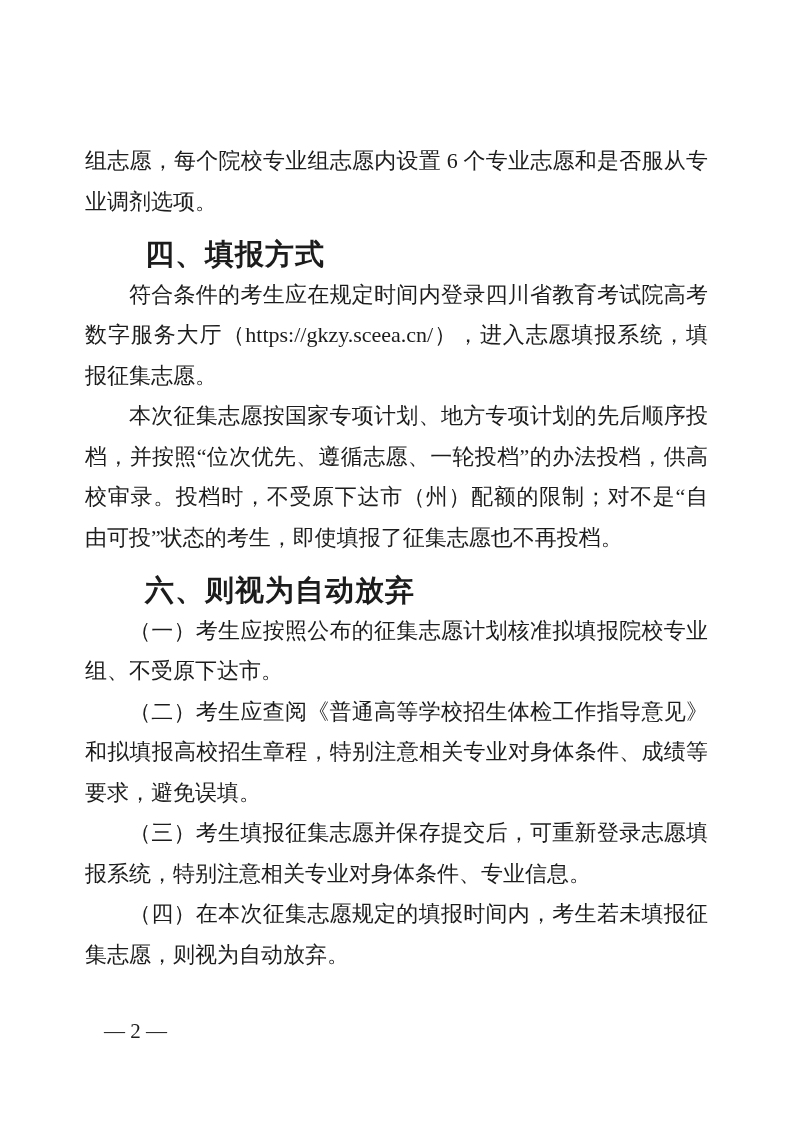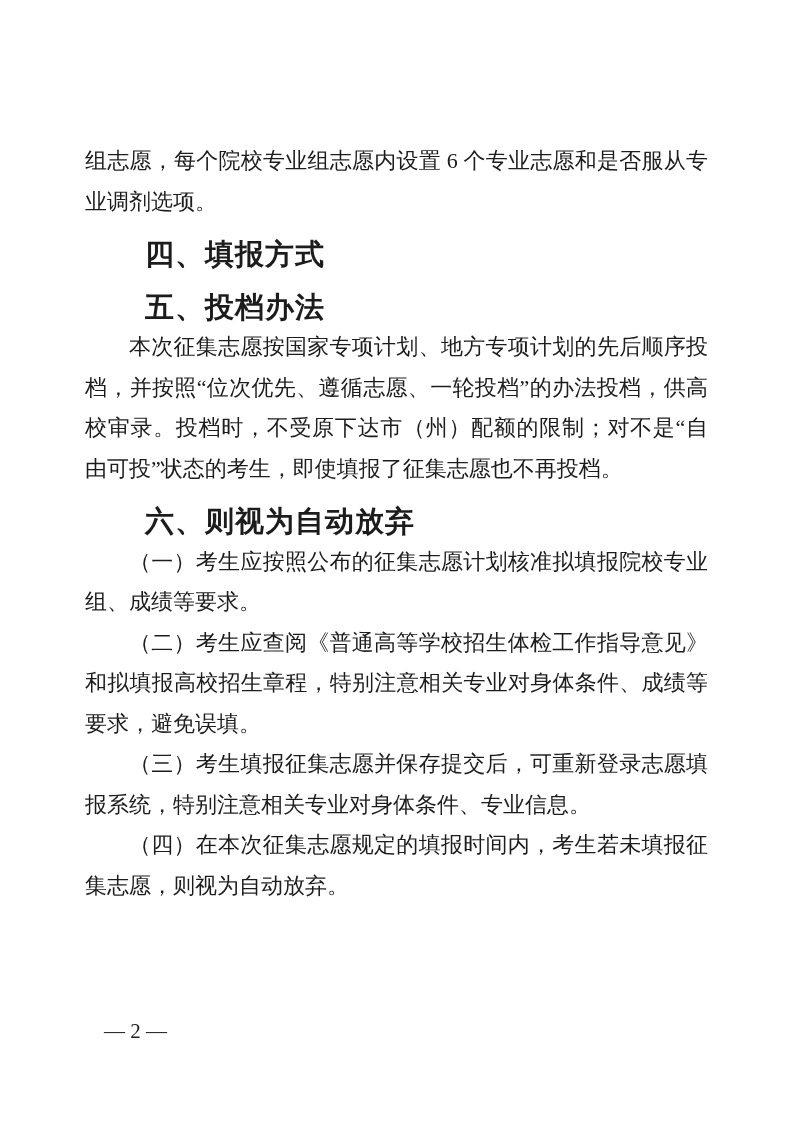--- a/index.html
+++ b/index.html
@@ -66,24 +66,24 @@
 </style>
 </head>
 <body>
 
 <div class="page">
 
   <div class="doc" id="doc-body">
 
   <p class="continuation">组志愿，每个院校专业组志愿内设置 6 个专业志愿和是否服从专业调剂选项。</p>
       <p class="heading">四、填报方式</p>
-      <p class="heading">五、投档办法</p>
+      <p class="body">符合条件的考生应在规定时间内登录四川省教育考试院高考数字服务大厅（https://gkzy.sceea.cn/），进入志愿填报系统，填报征集志愿。</p>
       <p class="body">本次征集志愿按国家专项计划、地方专项计划的先后顺序投档，并按照“位次优先、遵循志愿、一轮投档”的办法投档，供高校审录。投档时，不受原下达市（州）配额的限制；对不是“自由可投”状态的考生，即使填报了征集志愿也不再投档。</p>
       <p class="heading">六、则视为自动放弃</p>
-      <p class="body">（一）考生应按照公布的征集志愿计划核准拟填报院校专业组、成绩等要求。</p>
+      <p class="body">（一）考生应按照公布的征集志愿计划核准拟填报院校专业组、不受原下达市。</p>
       <p class="body">（二）考生应查阅《普通高等学校招生体检工作指导意见》和拟填报高校招生章程，特别注意相关专业对身体条件、成绩等要求，避免误填。</p>
       <p class="body">（三）考生填报征集志愿并保存提交后，可重新登录志愿填报系统，特别注意相关专业对身体条件、专业信息。</p>
       <p class="body">（四）在本次征集志愿规定的填报时间内，考生若未填报征集志愿，则视为自动放弃。</p>
     </div>
 
   <div class="page-number">— 2 —</div>
 
 </div>
 
 </body></html>

